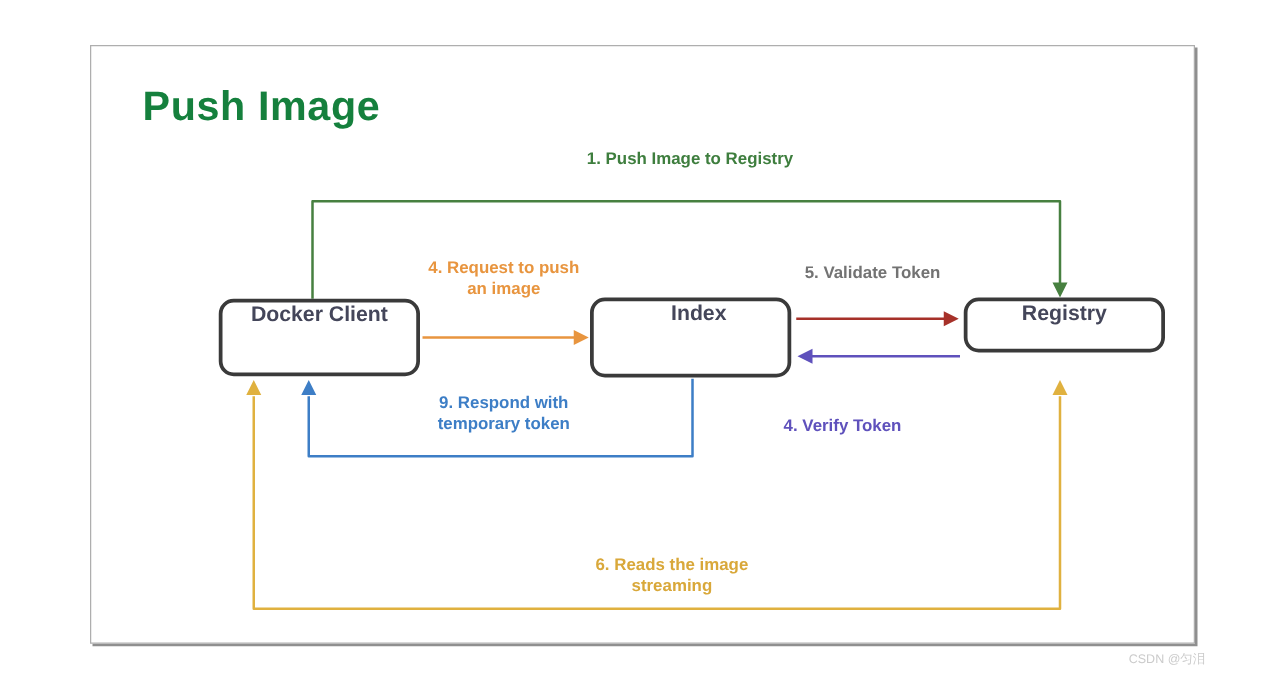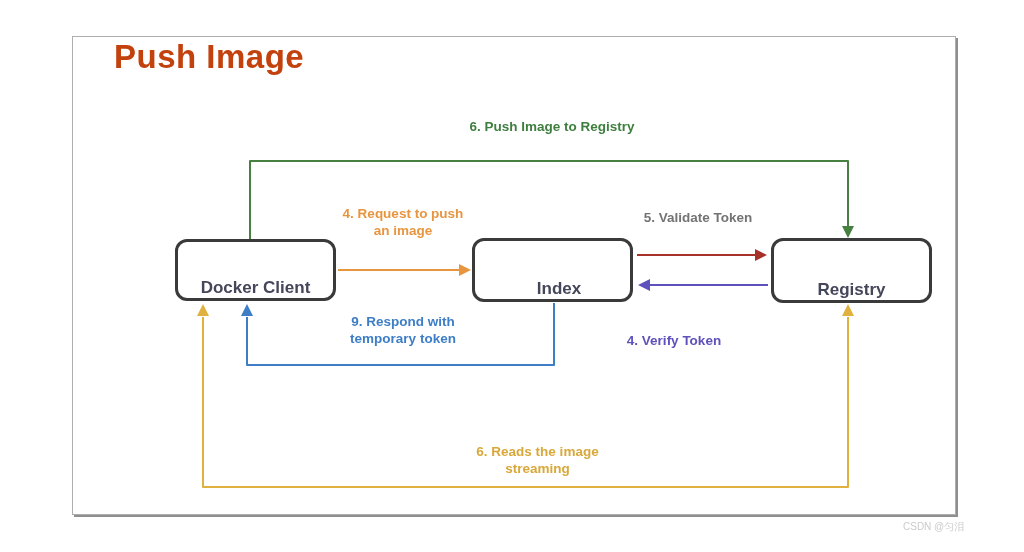--- a/index.html
+++ b/index.html
@@ -13,42 +13,42 @@
   .panel {
     position: absolute;
     left: 72px; top: 36px;
     width: 882px; height: 477px;
     background: #ffffff;
     border: 1px solid #aeaeae;
     box-shadow: 2px 2px 0 #8f8f8f;
   }
   .title {
     position: absolute;
-    left: 114px; top: 38px;
+    left: 114px; top: 66px;
     font-size: 33px;
     font-weight: bold;
-    color: #c2410c;
+    color: #15803d;
     letter-spacing: 0.5px;
   }
   .node {
     position: absolute;
     background: #ffffff;
     border: 3px solid #3a3a3a;
     border-radius: 12px;
     display: flex;
-    align-items: flex-end;
+    align-items: flex-start;
     justify-content: center;
     font-size: 17px;
     font-weight: 600;
     color: #44465a;
     box-sizing: border-box;
   }
   .node-docker  { left: 175px; top: 239px; width: 161px; height: 62px; }
   .node-index   { left: 472px; top: 238px; width: 161px; height: 64px; padding-left: 13px; }
-  .node-registry{ left: 771px; top: 238px; width: 161px; height: 65px; }
+  .node-registry{ left: 771px; top: 238px; width: 161px; height: 44px; }
   .arrow-label {
     position: absolute;
     font-size: 13.5px;
     font-weight: bold;
     text-align: center;
     line-height: 1.28;
     white-space: pre-line;
   }
   .lbl-step3 { left: 402px; top: 118px; width: 300px; color: #3E7E3E; }
   .lbl-step1 { left: 328px; top: 205px; width: 150px; color: #E8953F; }
@@ -102,21 +102,21 @@
 <div class="node node-docker">
   <span>Docker Client</span>
 </div>
 <div class="node node-index">
   <span>Index</span>
 </div>
 <div class="node node-registry">
   <span>Registry</span>
 </div>
 
-<div class="arrow-label lbl-step3">6. Push Image to Registry</div>
+<div class="arrow-label lbl-step3">1. Push Image to Registry</div>
 <div class="arrow-label lbl-step1">4. Request to push
 an image</div>
 <div class="arrow-label lbl-step5">5. Validate Token</div>
 <div class="arrow-label lbl-step2">9. Respond with
 temporary token</div>
 <div class="arrow-label lbl-step4">4. Verify Token</div>
 <div class="arrow-label lbl-step6">6. Reads the image
 streaming</div>
 
 <div class="watermark">CSDN @匀泪</div>

